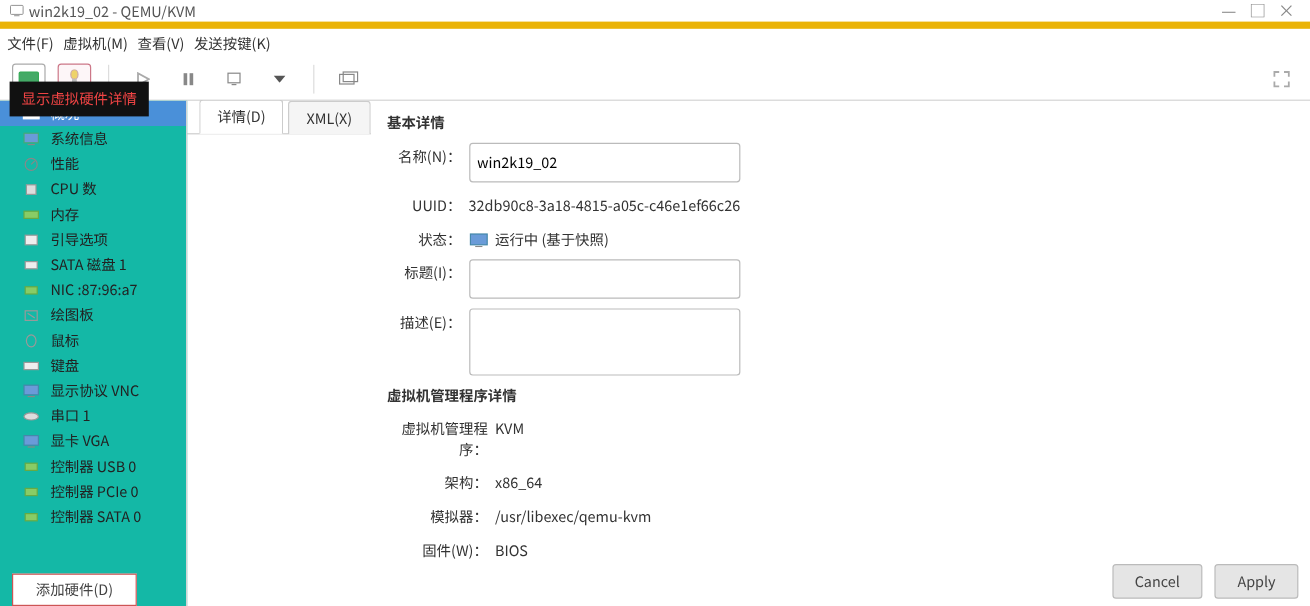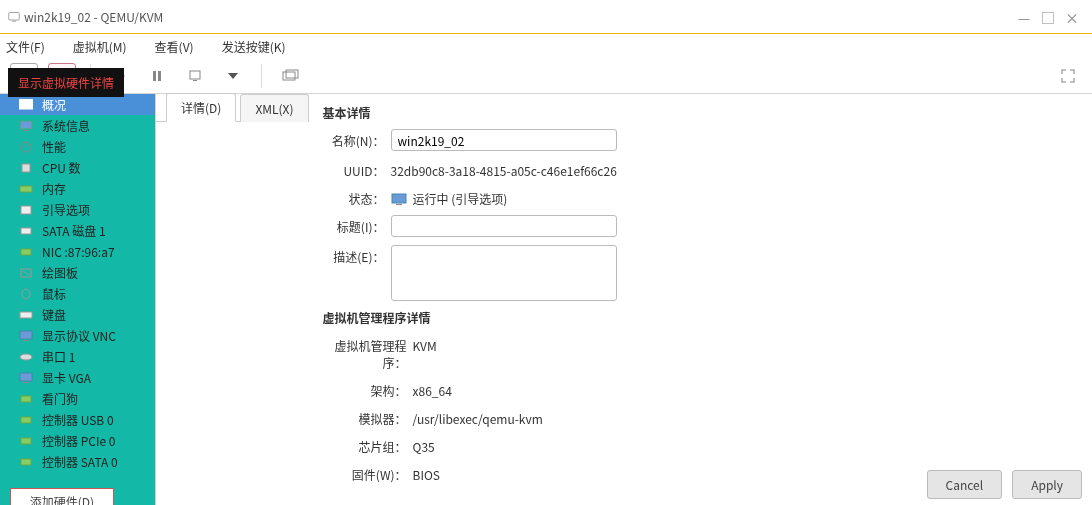--- a/index.html
+++ b/index.html
@@ -1,21 +1,21 @@
 <!DOCTYPE html>
 <html><head>
 <meta charset="utf-8">
 <style>
 * { box-sizing: border-box; margin: 0; padding: 0; font-family: "Microsoft YaHei", "Noto Sans CJK SC", sans-serif; font-size: 12px; }
 body { background: #fff; color: #333; width: 1092px; height: 505px; overflow: hidden; position: relative; }
-.titlebar { height: 34px; display: flex; align-items: center; padding: 0 8px; color: #555; border-bottom: 1px solid #eab308; }
+.titlebar { height: 24px; display: flex; align-items: center; padding: 0 8px; color: #555; border-bottom: 6px solid #eab308; }
 .titlebar .title-icon { width: 12px; height: 12px; margin-right: 4px; }
 .titlebar .spacer { flex: 1; }
 .titlebar .win-btn { width: 24px; text-align: center; color: #888; cursor: pointer; font-size: 14px; }
-.menubar { height: 24px; display: flex; align-items: center; padding: 0 6px; gap: 28px; color: #333; }
+.menubar { height: 24px; display: flex; align-items: center; padding: 0 6px; gap: 8px; color: #333; }
 .menubar span { cursor: pointer; }
 .toolbar { height: 36px; display: flex; align-items: center; padding: 4px 10px; border-bottom: 1px solid #d4d4d4; gap: 10px; }
 .toolbar .btn { width: 28px; height: 26px; border: 1px solid transparent; border-radius: 3px; display: flex; align-items: center; justify-content: center; cursor: pointer; }
 .toolbar .btn.framed { border: 1px solid #aaa; }
 .toolbar .btn.selected { border: 1px solid #c78; background: #fdf6f8; }
 .toolbar .sep { width: 1px; height: 24px; background: #ddd; margin: 0 4px; }
 .toolbar .right { margin-left: auto; }
 .main { display: flex; height: calc(505px - 18px - 24px - 36px); }
 .sidebar { width: 156px; border-right: 1px solid #d4d4d4; display: flex; flex-direction: column; background: #14b8a6; position: relative; }
 .sidebar-list { flex: 1; overflow: hidden; }
@@ -29,21 +29,21 @@
 .content { flex: 1; display: flex; flex-direction: row; }
 .tabs { display: flex; height: 28px; border-bottom: 1px solid #ccc; padding-left: 10px; align-items: flex-end; gap: 4px; }
 .tab { padding: 5px 14px; border: 1px solid #ccc; border-bottom: none; border-radius: 3px 3px 0 0; background: #f5f5f5; cursor: pointer; font-size: 12px; margin-bottom: -1px; }
 .tab.active { background: #fff; border-bottom: 1px solid #fff; }
 .body { padding: 10px 14px; }
 .sec-title { font-weight: bold; color: #333; margin-bottom: 8px; font-size: 12px; }
 .row { display: flex; align-items: flex-start; margin-bottom: 8px; }
 .row .lbl { width: 68px; text-align: right; padding-right: 6px; color: #333; padding-top: 3px; }
 .row .lbl.wide { width: 90px; }
 .row .val { flex: 1; color: #333; padding-top: 3px; }
-.row input[type=text] { flex: 1; border: 1px solid #bbb; border-radius: 3px; height: 22px; padding: 0 6px; font-size: 12px; background: #fff; }
+.row input[type=text] { flex: 1; border: 1px solid #bbb; border-radius: 3px; height: 33px; padding: 0 6px; font-size: 12px; background: #fff; }
 .row textarea { flex: 1; border: 1px solid #bbb; border-radius: 3px; height: 56px; padding: 4px 6px; font-size: 12px; background: #fff; resize: none; }
 .status-line { display: flex; align-items: center; gap: 6px; }
 .status-icon { width: 16px; height: 12px; }
 .footer { position: absolute; bottom: 6px; right: 10px; display: flex; gap: 10px; }
 .footer button { padding: 5px 18px; border: 1px solid #bbb; background: #e5e5e5; border-radius: 3px; cursor: pointer; color: #444; }
 svg { display: block; }
 </style>
 </head>
 <body>
 
@@ -240,28 +240,20 @@
             </svg>
           </span>
         <span class="label">显卡 VGA</span>
       </div>
       <div class="side-item">
         <span class="icon">
             <svg width="14" height="12">
               <rect x="2" y="3" width="10" height="6" fill="#8c6" stroke="#6a4"></rect>
             </svg>
           </span>
-        <span class="label">看门狗</span>
-      </div>
-      <div class="side-item">
-        <span class="icon">
-            <svg width="14" height="12">
-              <rect x="2" y="3" width="10" height="6" fill="#8c6" stroke="#6a4"></rect>
-            </svg>
-          </span>
         <span class="label">控制器 USB 0</span>
       </div>
       <div class="side-item">
         <span class="icon">
             <svg width="14" height="12">
               <rect x="2" y="3" width="10" height="6" fill="#8c6" stroke="#6a4"></rect>
             </svg>
           </span>
         <span class="label">控制器 PCIe 0</span>
       </div>
@@ -295,21 +287,21 @@
       </div>
       <div class="row">
         <div class="lbl">状态：</div>
         <div class="val status-line">
           <span class="status-icon">
             <svg width="16" height="12">
                 <rect x="1" y="1" width="14" height="9" fill="#6a9bd8" stroke="#48a"></rect>
                 <rect x="5" y="11" width="6" height="1" fill="#888"></rect>
               </svg>
           </span>
-          <span>运行中 (引导选项)</span>
+          <span>运行中 (基于快照)</span>
         </div>
       </div>
       <div class="row">
         <div class="lbl">标题(I)：</div>
         <input type="text" value="" style="">
       </div>
       <div class="row">
         <div class="lbl">描述(E)：</div>
         <textarea style=""></textarea>
       </div>
@@ -319,24 +311,20 @@
         <div class="lbl wide">虚拟机管理程序：</div>
         <div class="val">KVM</div>
       </div>
       <div class="row">
         <div class="lbl wide">架构：</div>
         <div class="val">x86_64</div>
       </div>
       <div class="row">
         <div class="lbl wide">模拟器：</div>
         <div class="val">/usr/libexec/qemu-kvm</div>
-      </div>
-      <div class="row">
-        <div class="lbl wide">芯片组：</div>
-        <div class="val">Q35</div>
       </div>
       <div class="row">
         <div class="lbl wide">固件(W)：</div>
         <div class="val">BIOS</div>
       </div>
     </div>
   </div>
 </div>
 
 <div class="footer">

